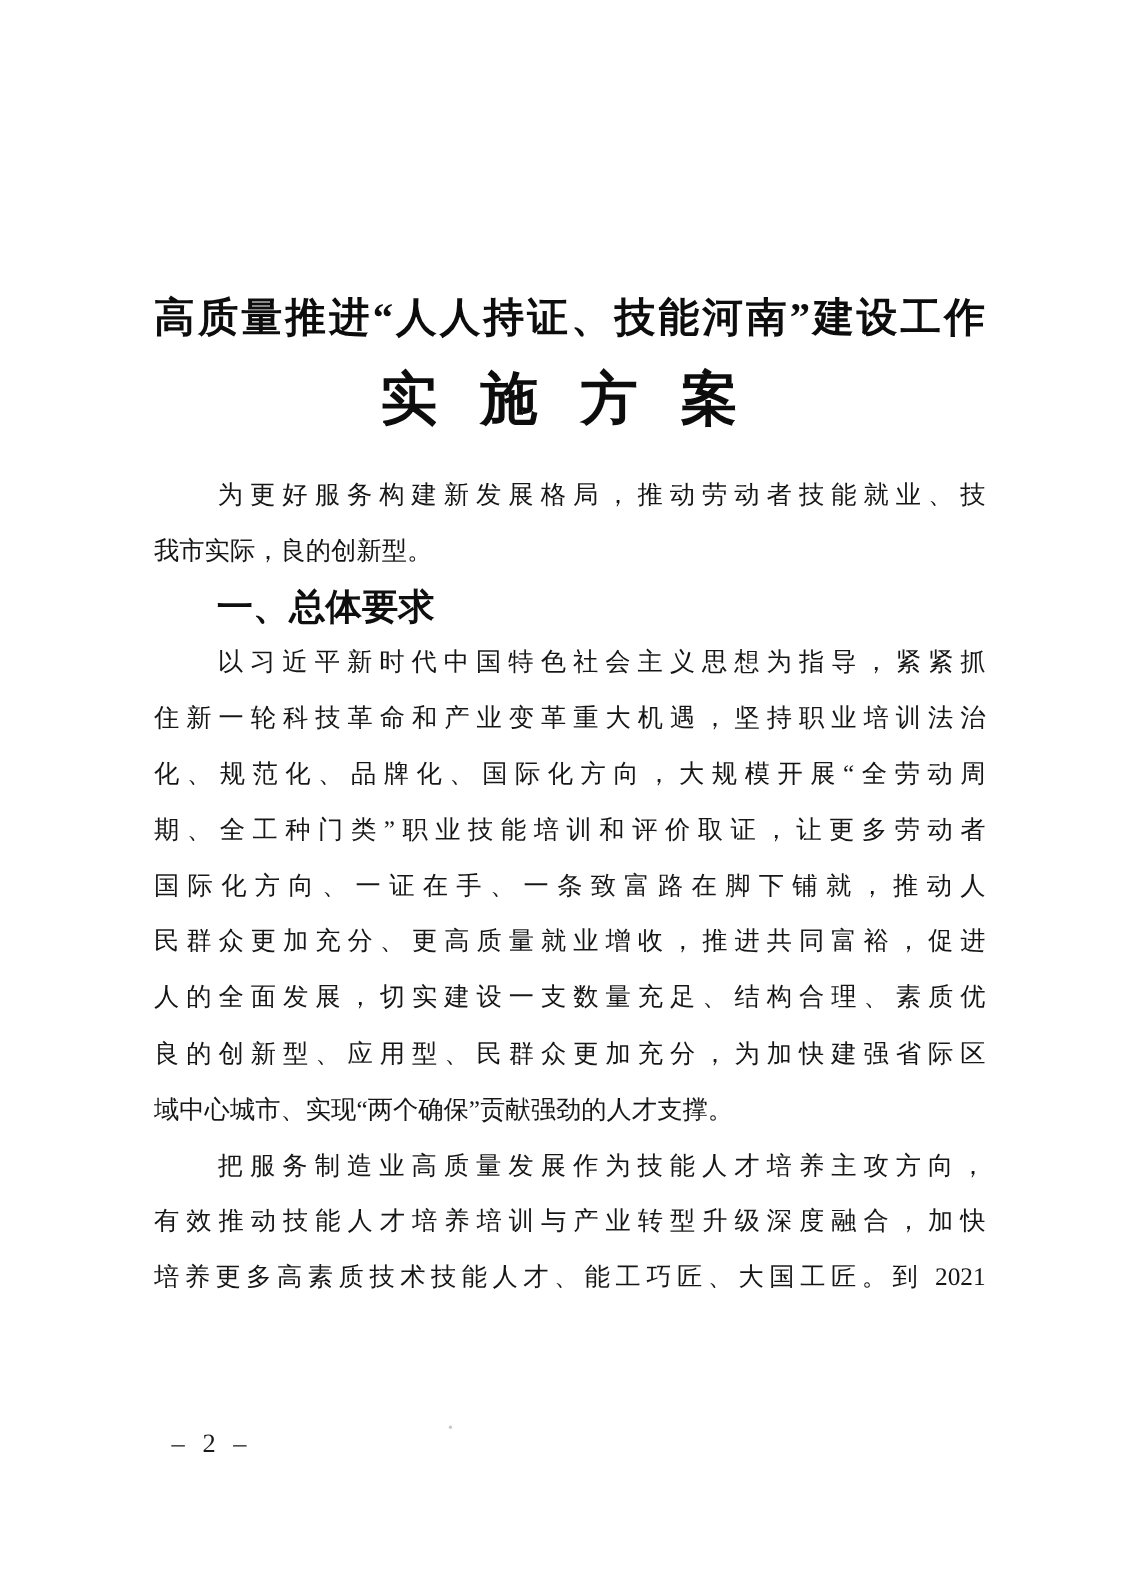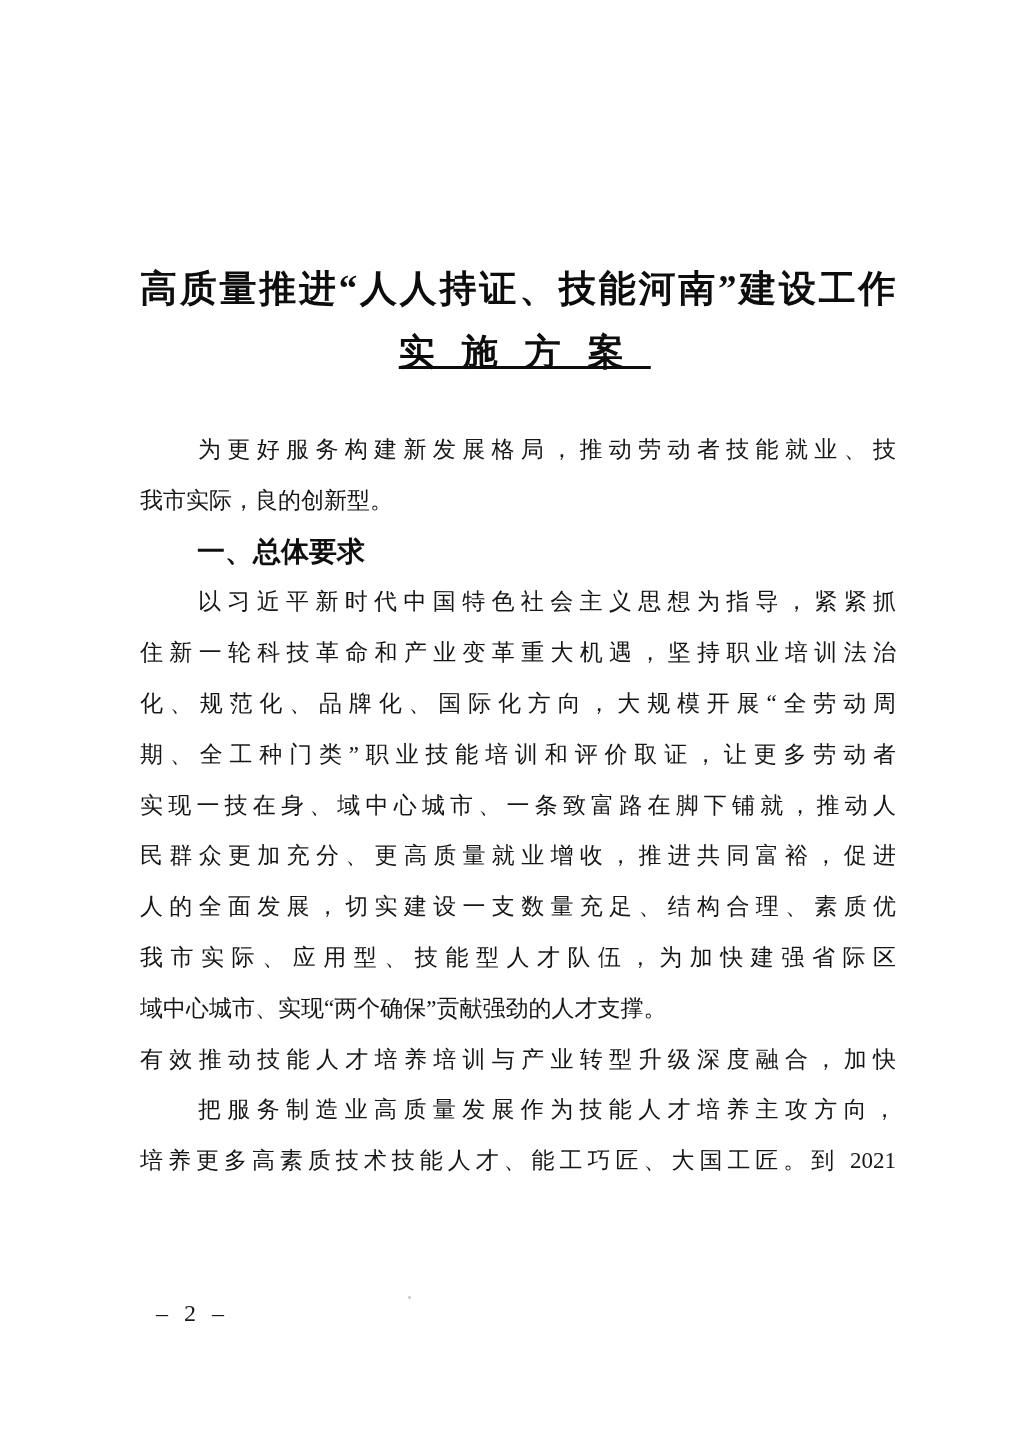--- a/index.html
+++ b/index.html
@@ -28,28 +28,27 @@
     text-align: justify;
     text-align-last: justify;
     white-space: nowrap;
     letter-spacing: 0.5px;
   }
   .title-line2 {
     position: absolute;
     left: 140px;
     top: 328px;
     width: 756px;
-    font-size: 36px;
+    font-size: 52px;
     font-weight: 700;
     color: #0d0d0d;
     text-align: center;
     letter-spacing: 0.75em;
     padding-left: 0.375em;
     box-sizing: border-box;
-    text-decoration: underline;
   }
   
   .body-text {
     position: absolute;
     left: 140px;
     top: 425px;
     width: 756px;
   }
   .ln {
     font-size: 23px;
@@ -61,21 +60,21 @@
   }
   .ln.first {
     text-indent: 58px;
   }
   .ln.end {
     text-align-last: left;
   }
   .ln.hd {
     font-family: "Liberation Sans", sans-serif;
     font-weight: 700;
-    font-size: 28px;
+    font-size: 33px;
     text-align-last: left;
     text-indent: 57px;
     color: #0f0f0f;
   }
   
   .page-number {
     position: absolute;
     left: 156px;
     top: 1300px;
     font-size: 24px;
@@ -128,27 +127,27 @@
   <div class="title-line2">实施方案</div>
 
   <div class="body-text">
     <div class="ln first">为更好服务构建新发展格局，推动劳动者技能就业、技</div>
     <div class="ln end">我市实际，良的创新型。</div>
     <div class="ln hd">一、总体要求</div>
     <div class="ln first">以习近平新时代中国特色社会主义思想为指导，紧紧抓</div>
     <div class="ln">住新一轮科技革命和产业变革重大机遇，坚持职业培训法治</div>
     <div class="ln">化、规范化、品牌化、国际化方向，大规模开展“全劳动周</div>
     <div class="ln">期、全工种门类”职业技能培训和评价取证，让更多劳动者</div>
-    <div class="ln">实现一技在身、域中心城市、一条致富路在脚下铺就，推动人</div>
+    <div class="ln">国际化方向、一证在手、一条致富路在脚下铺就，推动人</div>
     <div class="ln">民群众更加充分、更高质量就业增收，推进共同富裕，促进</div>
     <div class="ln">人的全面发展，切实建设一支数量充足、结构合理、素质优</div>
-    <div class="ln">我市实际、应用型、技能型人才队伍，为加快建强省际区</div>
+    <div class="ln">良的创新型、应用型、民群众更加充分，为加快建强省际区</div>
     <div class="ln end">域中心城市、实现“两个确保”贡献强劲的人才支撑。</div>
+    <div class="ln first">把服务制造业高质量发展作为技能人才培养主攻方向，</div>
     <div class="ln">有效推动技能人才培养培训与产业转型升级深度融合，加快</div>
-    <div class="ln first">把服务制造业高质量发展作为技能人才培养主攻方向，</div>
     <div class="ln">培养更多高素质技术技能人才、能工巧匠、大国工匠。到 2021</div>
   </div>
 
   <div class="page-number">– 2 –</div>
 
   <div class="artifact-stroke"></div>
   <div class="artifact-speck-1"></div>
   <div class="artifact-speck-2"></div>
   <div class="artifact-faint-dot"></div>
 

